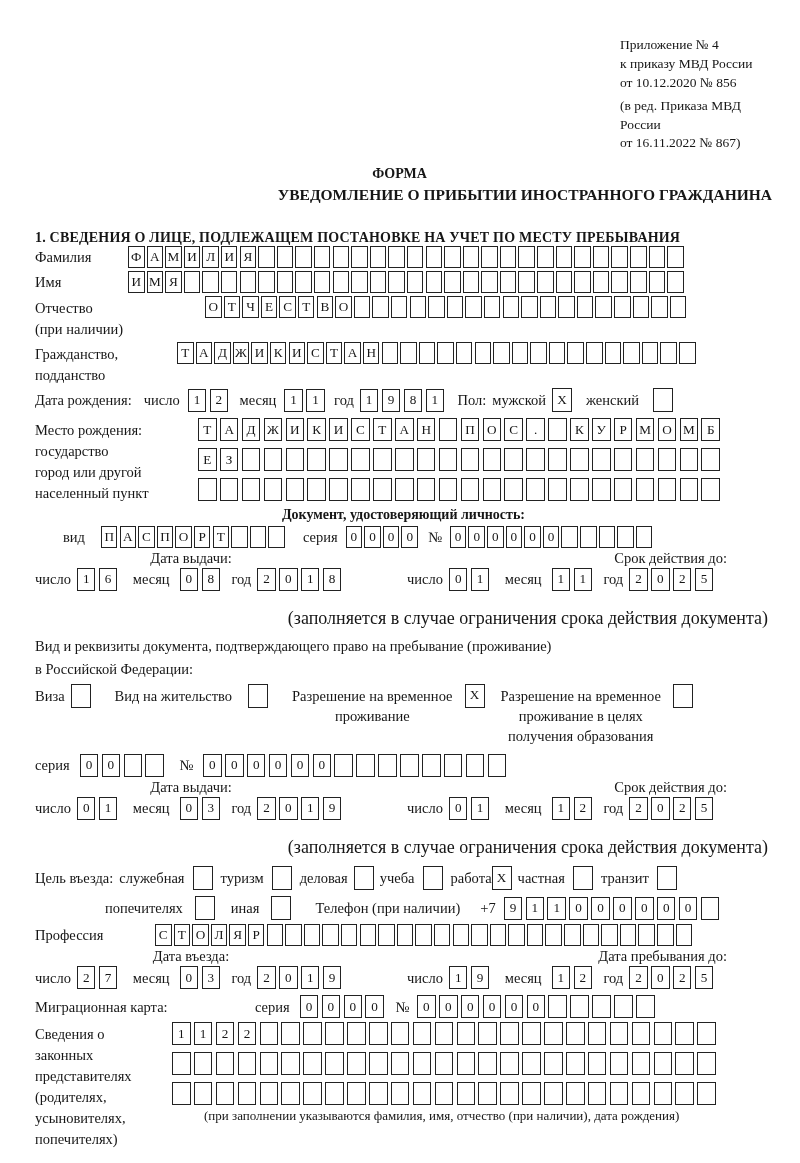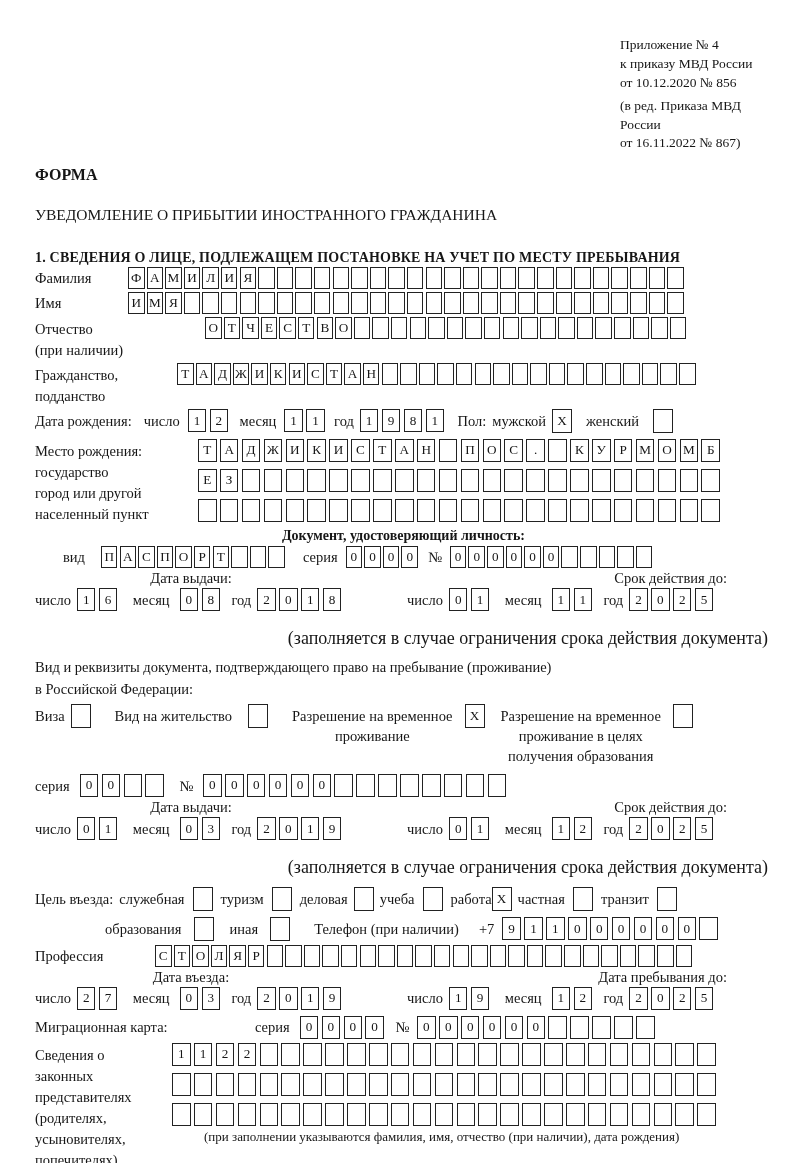--- a/index.html
+++ b/index.html
@@ -7,24 +7,24 @@
   body{
     width:800px;height:1163px;overflow:hidden;position:relative;
     font-family:"Liberation Serif","DejaVu Serif",serif;
     color:#161616;font-size:14.5px;line-height:1.25;
   }
   .page{padding:36px 28px 0 35px}
 
   
   .annex{margin-left:585px;font-size:13.5px;line-height:1.4}
   .annex .gap{height:4px}
-  .form-label{margin-top:12px;margin-right:8px;text-align:left;font-weight:bold;font-size:16px}
+  .form-label{margin-top:12px;margin-right:8px;text-align:center;font-weight:bold;font-size:14px}
 
   
-  .title{margin-top:18px;text-align:left;font-weight:normal;font-size:15.5px;line-height:1.55}
+  .title{text-align:right;font-weight:bold;font-size:15.5px;line-height:1.55}
   .blank-line{display:inline-block;width:55px;height:15px;border-bottom:2px solid #333;margin-left:10px;vertical-align:baseline}
   .section-heading{margin-top:22px;font-weight:bold;font-size:14px;letter-spacing:.2px}
 
   
   .cellrow{display:flex;flex:0 0 auto}
   .cell{
     flex:0 0 auto;width:16.5px;height:22px;margin-right:2.1px;
     border:1.6px solid #222;display:flex;align-items:center;justify-content:center;
     font-size:13.2px;background:#fff;
   }
@@ -554,21 +554,21 @@
     <span class="cellrow checkbox ml8">
         <span class="cell"></span>
       </span>
     <span class="lbl ml8">транзит</span>
     <span class="cellrow checkbox ml8">
         <span class="cell"></span>
       </span>
   </div>
 
   <div class="frow mt6">
-    <span class="lbl" style="margin-left:70px">образования</span>
+    <span class="lbl" style="margin-left:70px">попечителях</span>
     <span class="cellrow checkbox ml12">
         <span class="cell"></span>
       </span>
     <span class="lbl ml16">иная</span>
     <span class="cellrow checkbox ml12">
         <span class="cell"></span>
       </span>
     <span class="lbl ml24">Телефон (при наличии)</span>
     <span class="lbl ml20">+7</span>
     <span class="cellrow wide ml8">

